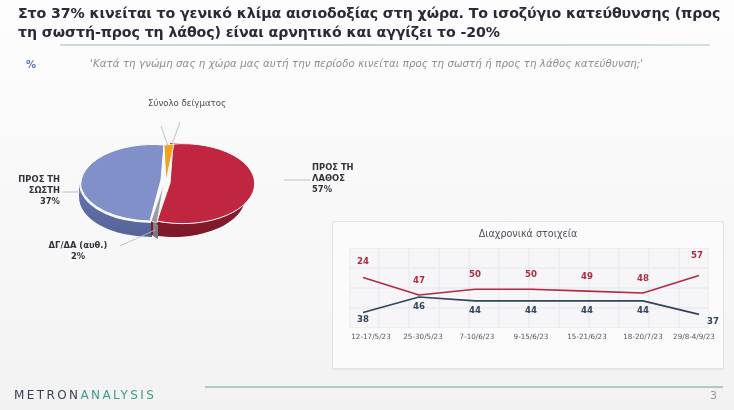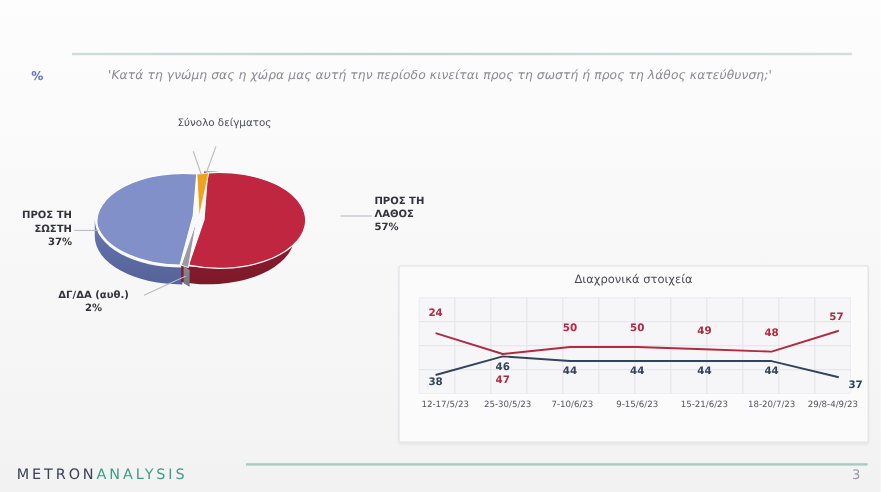--- a/index.html
+++ b/index.html
@@ -134,20 +134,21 @@
   .pagenum {
     position: absolute; right: 17px; top: 389px;
     font-size: 11px; color: #9a9aa2;
   }
 </style>
 </head>
 <body>
 
 <div id="slide">
 
+  <div class="header">Στο 37% κινείται το γενικό κλίμα αισιοδοξίας στη χώρα. Το ισοζύγιο κατεύθυνσης (προς τη σωστή-προς τη λάθος) είναι αρνητικό και αγγίζει το -20%</div>
   <div class="header-rule"></div>
 
   <div class="pct-mark">%</div>
   <div class="question">'Κατά τη γνώμη σας η χώρα μας αυτή την περίοδο κινείται προς τη σωστή ή προς τη λάθος κατεύθυνση;'</div>
 
   <div class="pie-wrap">
     <div class="pie-stage">
       <svg class="pie-svg" width="260" height="135" viewBox="0 0 260 135">
         <defs>
           <linearGradient id="redSide" x1="0" y1="0" x2="0" y2="1">
@@ -237,26 +238,26 @@
       </svg>
 
       <svg class="plot-svg" width="360" height="80" viewBox="0 0 360 80">
 
         <polyline fill="none" stroke="#b02a41" stroke-width="1.6" stroke-linejoin="round" points="14,29.6 70,47.0 126,41.2 182,41.2 238,43.1 294,45.0 350,27.6"></polyline>
 
         <polyline fill="none" stroke="#33435c" stroke-width="1.6" stroke-linejoin="round" points="14,64.5 70,49.0 126,52.9 182,52.9 238,52.9 294,52.9 350,66.4"></polyline>
       </svg>
 
       <div class="vlabel red" style="left:14px;  top:8px;">24</div>
-      <div class="vlabel red" style="left:70px;  top:27px;margin-top:37px;">47</div>
+      <div class="vlabel red" style="left:70px;  top:27px;">47</div>
       <div class="vlabel red" style="left:126px; top:21px;">50</div>
       <div class="vlabel red" style="left:182px; top:21px;">50</div>
       <div class="vlabel red" style="left:238px; top:23px;">49</div>
       <div class="vlabel red" style="left:294px; top:25px;">48</div>
-      <div class="vlabel red" style="left:348px; top:12px;">57</div>
+      <div class="vlabel red" style="left:348px; top:2px;">57</div>
 
       <div class="vlabel blue" style="left:14px;  top:66px;">38</div>
       <div class="vlabel blue" style="left:70px;  top:53px;">46</div>
       <div class="vlabel blue" style="left:126px; top:57px;">44</div>
       <div class="vlabel blue" style="left:182px; top:57px;">44</div>
       <div class="vlabel blue" style="left:238px; top:57px;">44</div>
       <div class="vlabel blue" style="left:294px; top:57px;">44</div>
       <div class="vlabel blue" style="left:348px; top:68px;margin-left:16px;">37</div>
     </div>
 

